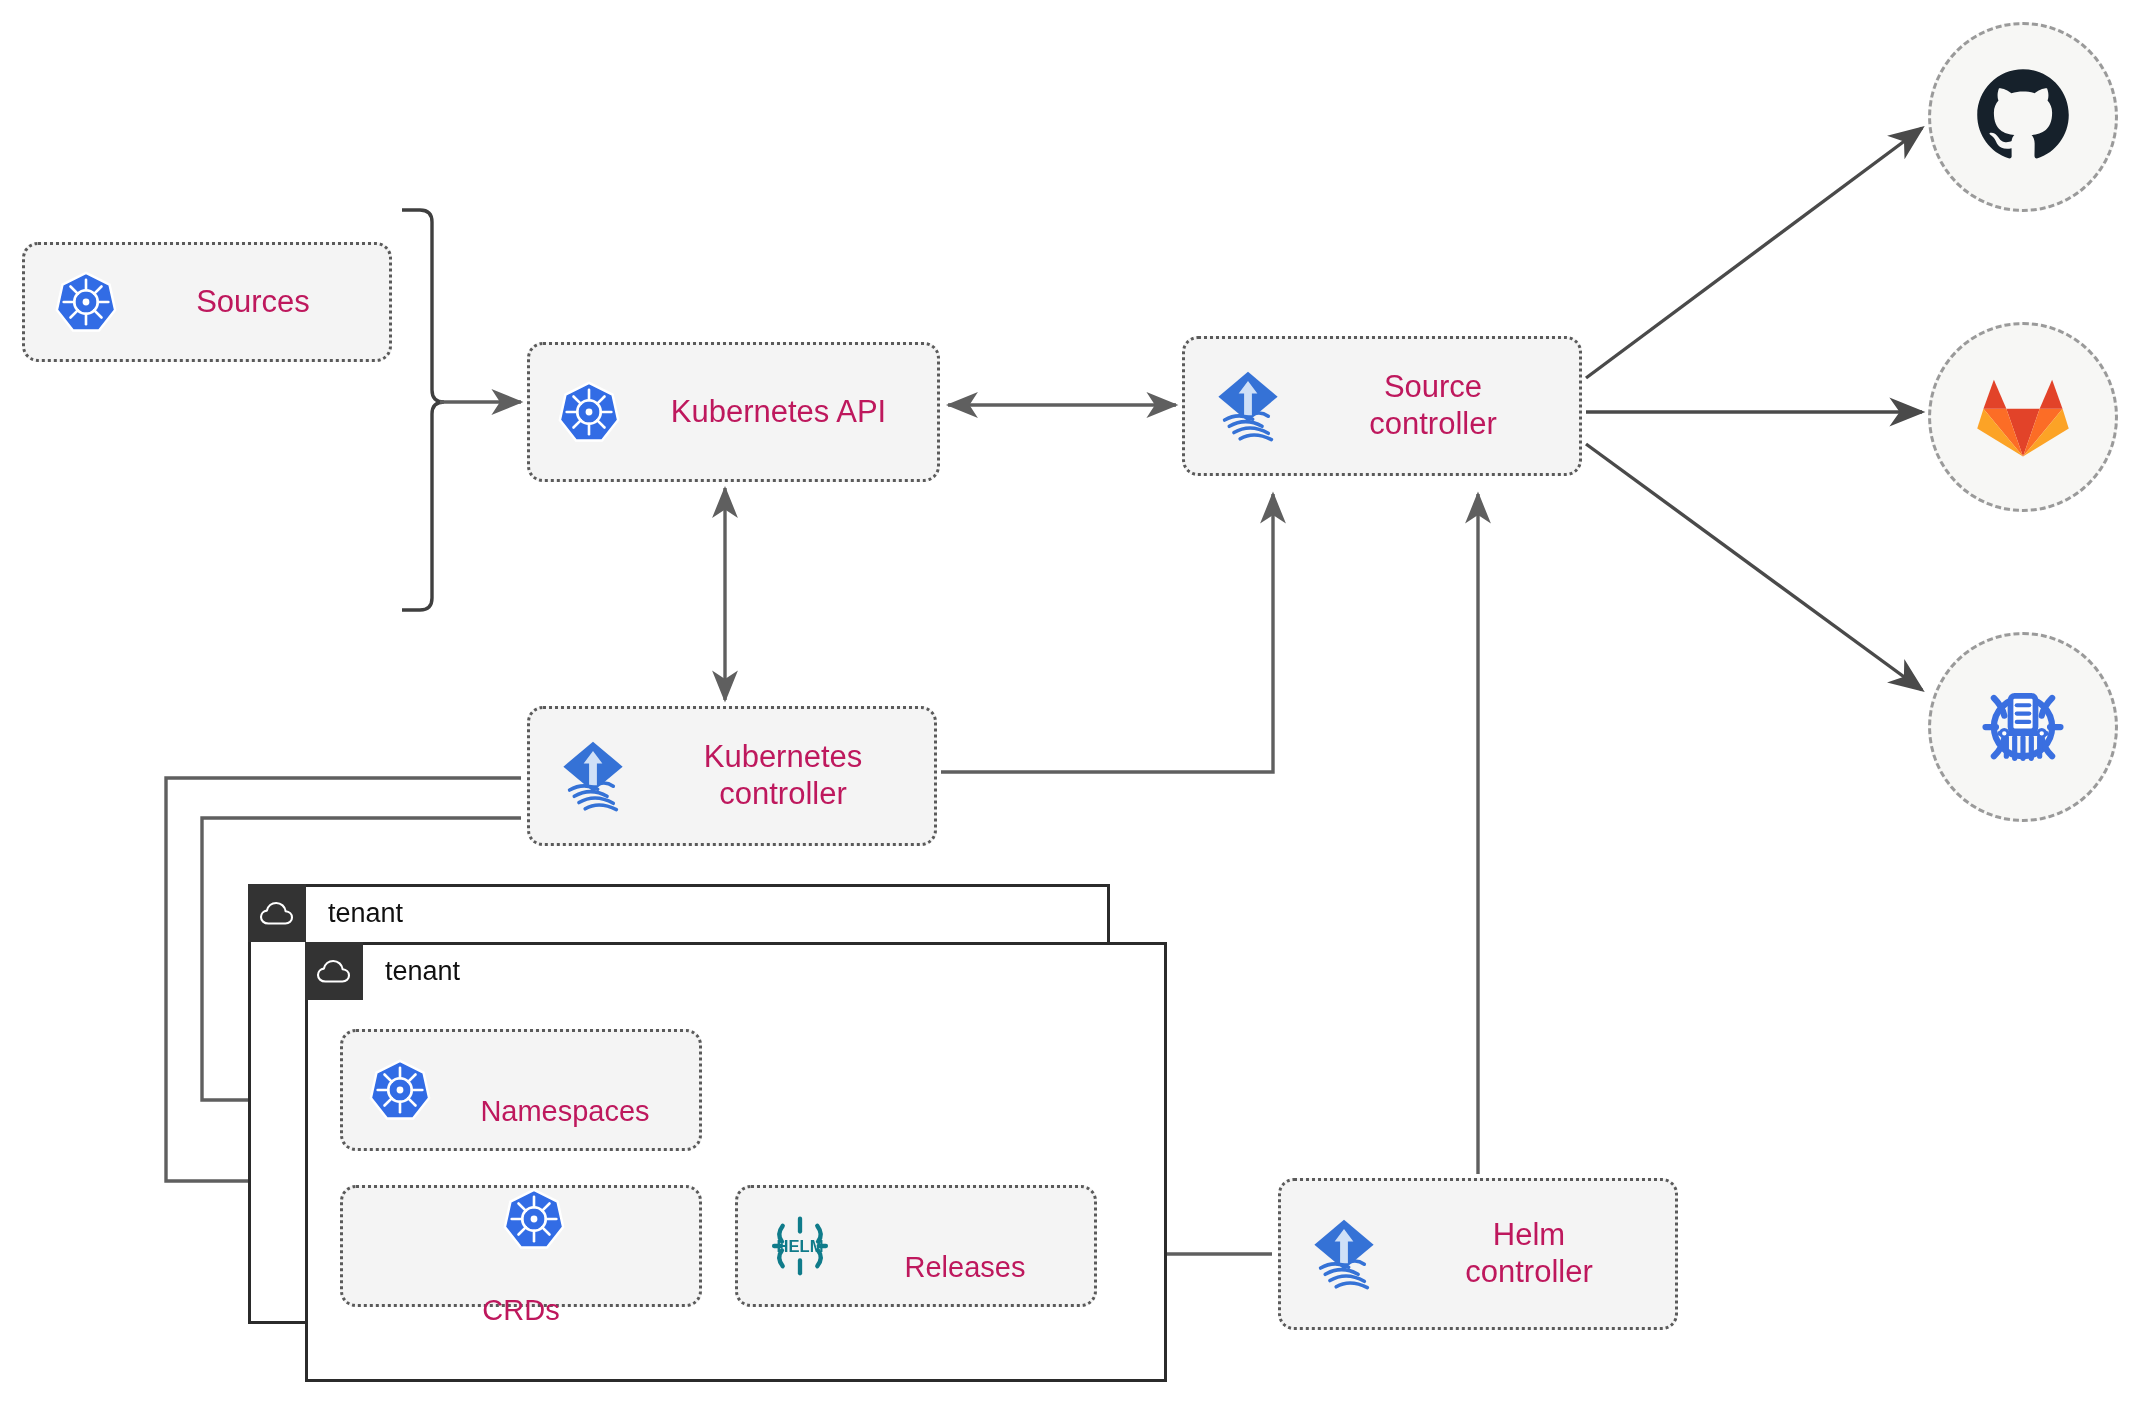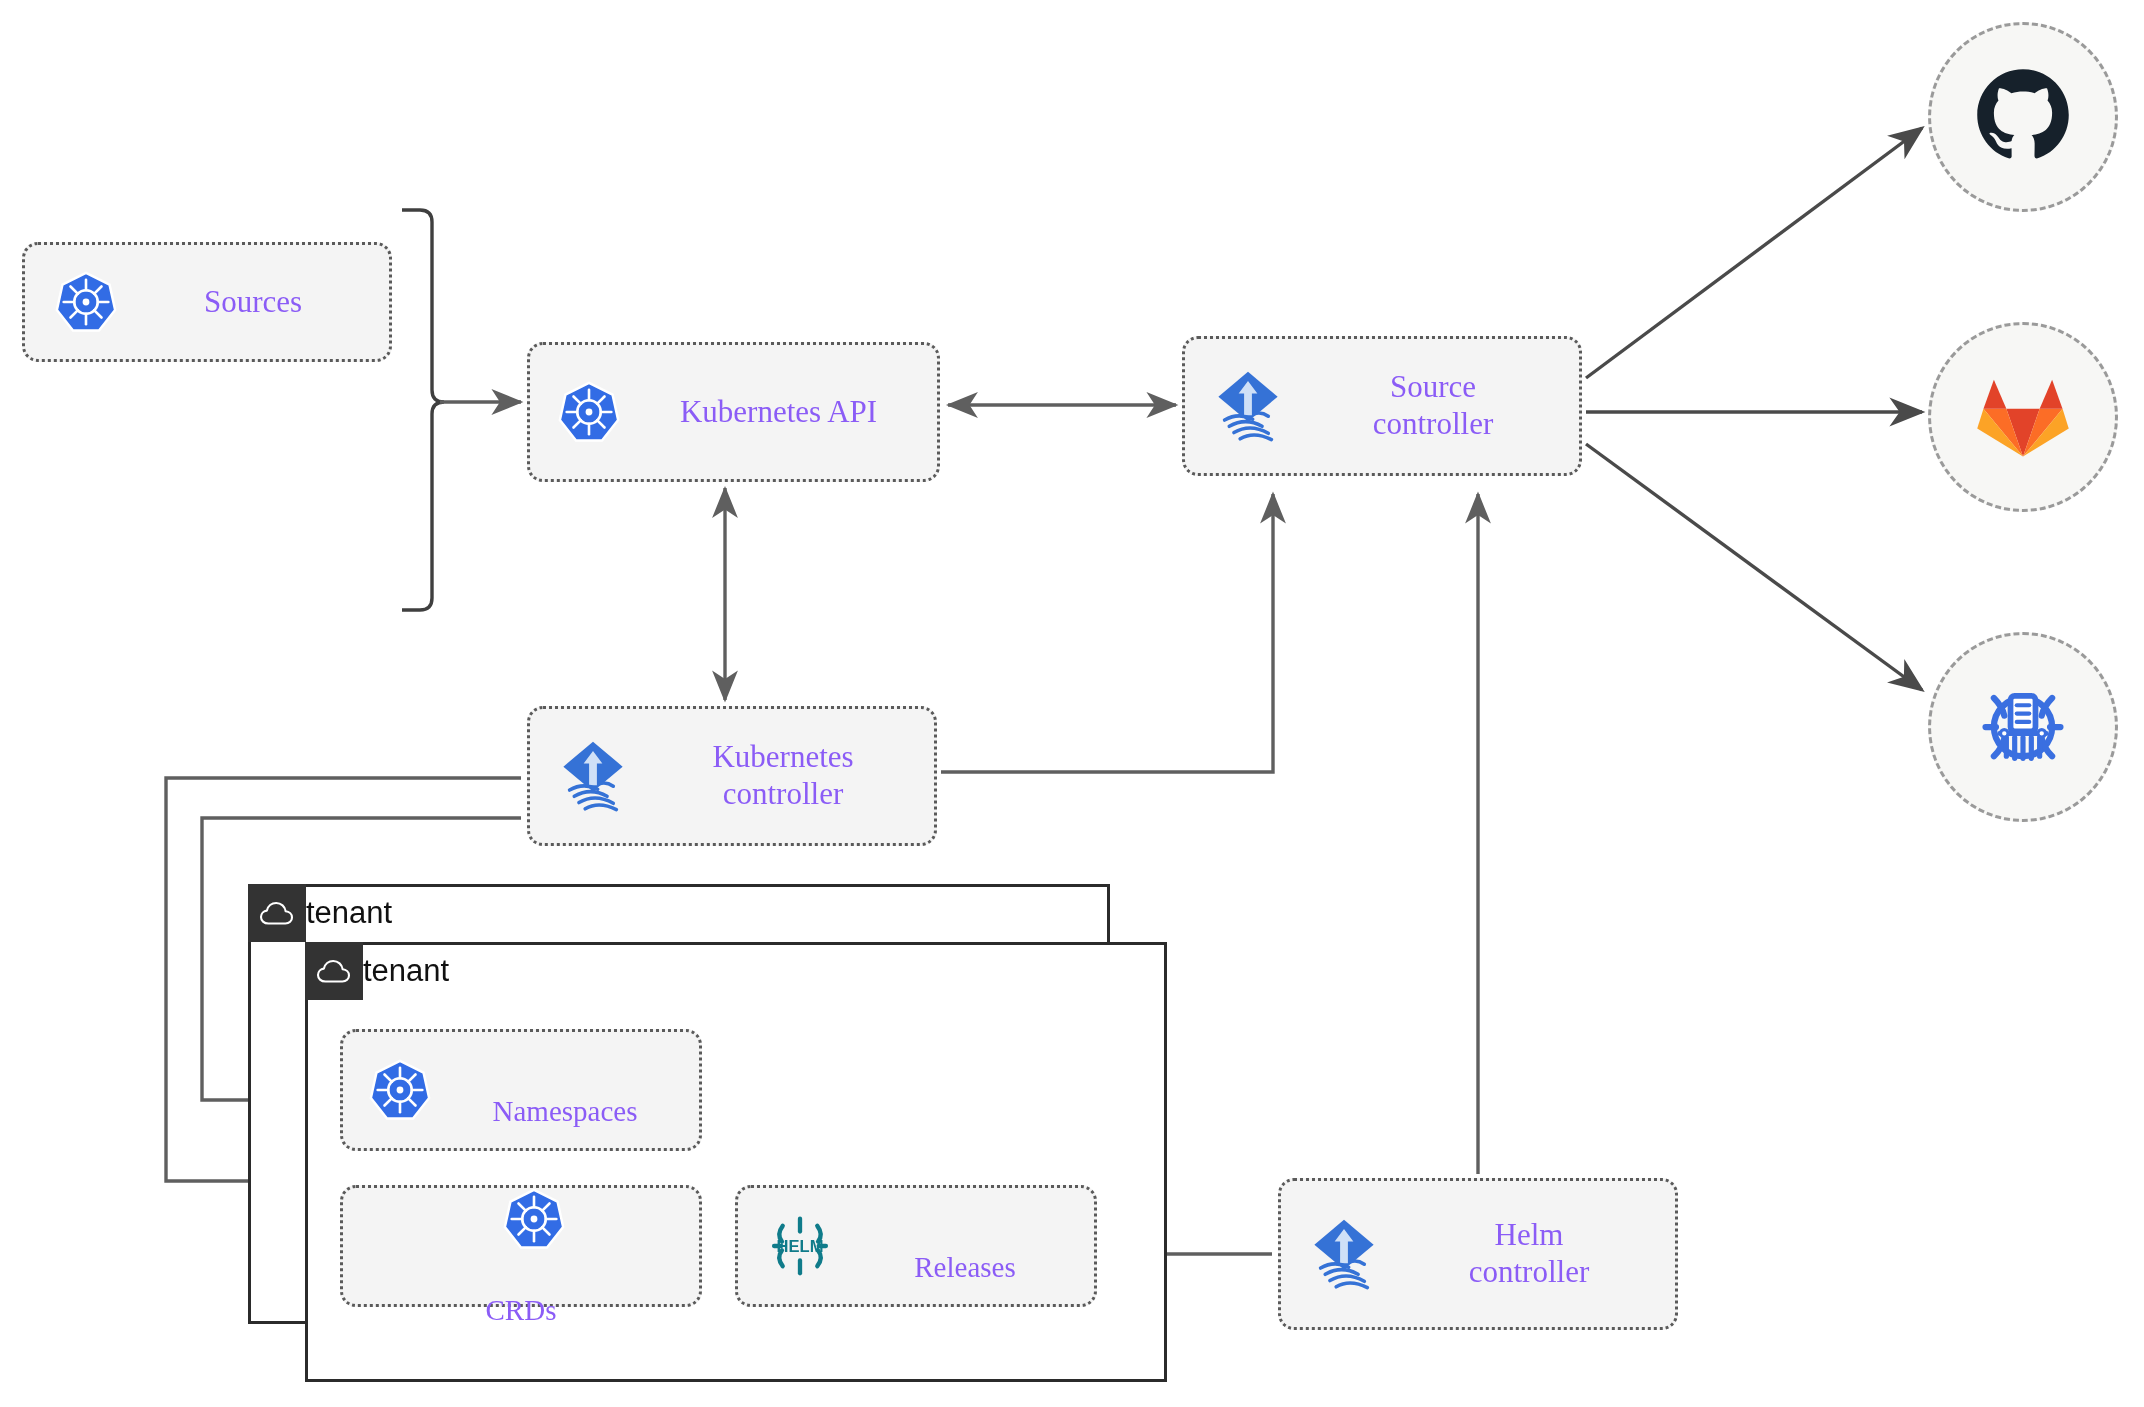--- a/index.html
+++ b/index.html
@@ -40,24 +40,23 @@
   }
   .node .nodeicon {
     flex: 0 0 auto;
     display: flex;
     align-items: center;
     justify-content: center;
   }
   .node .nodelabel {
     flex: 1 1 auto;
     text-align: center;
-    color: #8b5cf6;
+    color: #be185d;
     line-height: 1.18;
     white-space: pre-line;
-    font-family: Liberation Serif, serif;
   }
 
   
   .n-sources      { left:22px;  top:242px;  width:370px; height:120px; }
   .n-kustomizatns { left:22px;  top:450px;  width:370px; height:120px; }
   .n-k8sapi       { left:527px; top:342px;  width:413px; height:140px; }
   .n-srcctrl      { left:1182px;top:336px;  width:400px; height:140px; }
   .n-kustctrl     { left:527px; top:706px;  width:410px; height:140px; }
   .n-helmctrl     { left:1278px;top:1178px; width:400px; height:152px; }
 
@@ -106,21 +105,22 @@
   .tenant .tenanttab {
     width: 58px;
     height: 58px;
     background: #333333;
     display: flex;
     align-items: center;
     justify-content: center;
     flex: 0 0 auto;
   }
   .tenant .tenantname {
-    font-size: 31px;
+    padding-left: 22px;
+    font-size: 27px;
     color: #111111;
   }
   .t-back  { left: 248px; top: 884px;  width: 862px; height: 440px; z-index: 2; }
   .t-front { left: 305px; top: 942px;  width: 862px; height: 440px; z-index: 3; }
 
   
   .k8s-ico   { width: 62px; height: 62px; }
   .flux-ico  { width: 78px; height: 78px; }
   .helm-ico  { width: 72px; height: 72px; }
   .cloud-ico { width: 36px; height: 26px; }

